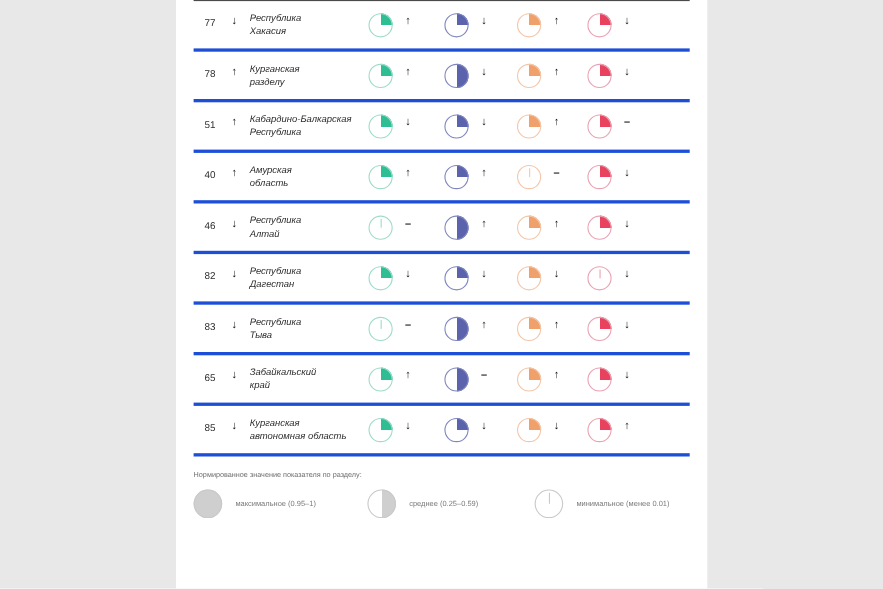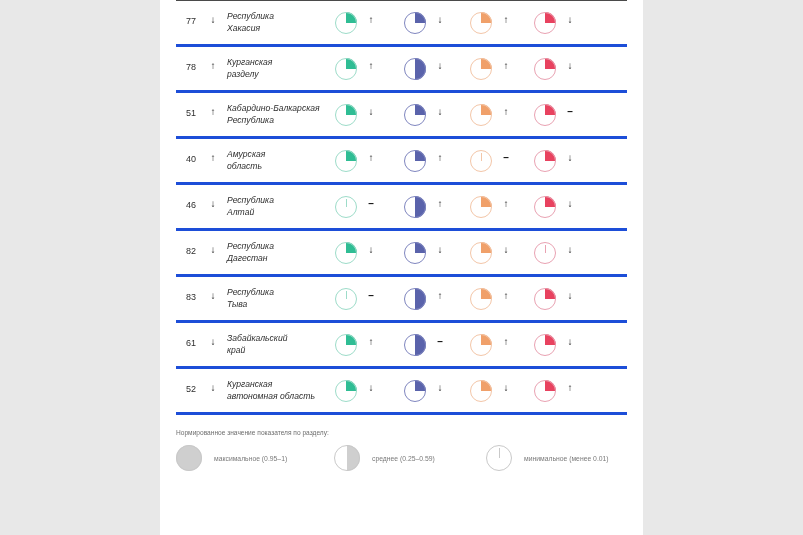--- a/index.html
+++ b/index.html
@@ -250,21 +250,21 @@
           <span class="ring" style="border-color:#f3c6a8"></span>
         </span>
         <span class="arr a3">↑</span>
         <span class="pie c4">
           <span class="fill" style="background:conic-gradient(#e8425f 0deg 90deg, transparent 90deg 360deg)"></span>
           <span class="ring" style="border-color:#e9a2b2"></span>
         </span>
         <span class="arr a4">↓</span>
       </div>
       <div class="row">
-        <span class="rank">61</span>
+        <span class="rank">65</span>
         <span class="rarrow">↓</span>
         <span class="region">Забайкальский
 край</span>
         <span class="pie c1">
           <span class="fill" style="background:conic-gradient(#2fbd94 0deg 90deg, transparent 90deg 360deg)"></span>
           <span class="ring" style="border-color:#9ddcc9"></span>
         </span>
         <span class="arr a1">↑</span>
         <span class="pie c2">
           <span class="fill" style="background:conic-gradient(#5a63ab 0deg 180deg, transparent 180deg 360deg)"></span>
@@ -276,21 +276,21 @@
           <span class="ring" style="border-color:#f3c6a8"></span>
         </span>
         <span class="arr a3">↑</span>
         <span class="pie c4">
           <span class="fill" style="background:conic-gradient(#e8425f 0deg 90deg, transparent 90deg 360deg)"></span>
           <span class="ring" style="border-color:#e9a2b2"></span>
         </span>
         <span class="arr a4">↓</span>
       </div>
       <div class="row">
-        <span class="rank">52</span>
+        <span class="rank">85</span>
         <span class="rarrow">↓</span>
         <span class="region">Курганская
 автономная область</span>
         <span class="pie c1">
           <span class="fill" style="background:conic-gradient(#2fbd94 0deg 90deg, transparent 90deg 360deg)"></span>
           <span class="ring" style="border-color:#9ddcc9"></span>
         </span>
         <span class="arr a1">↓</span>
         <span class="pie c2">
           <span class="fill" style="background:conic-gradient(#5a63ab 0deg 90deg, transparent 90deg 360deg)"></span>

